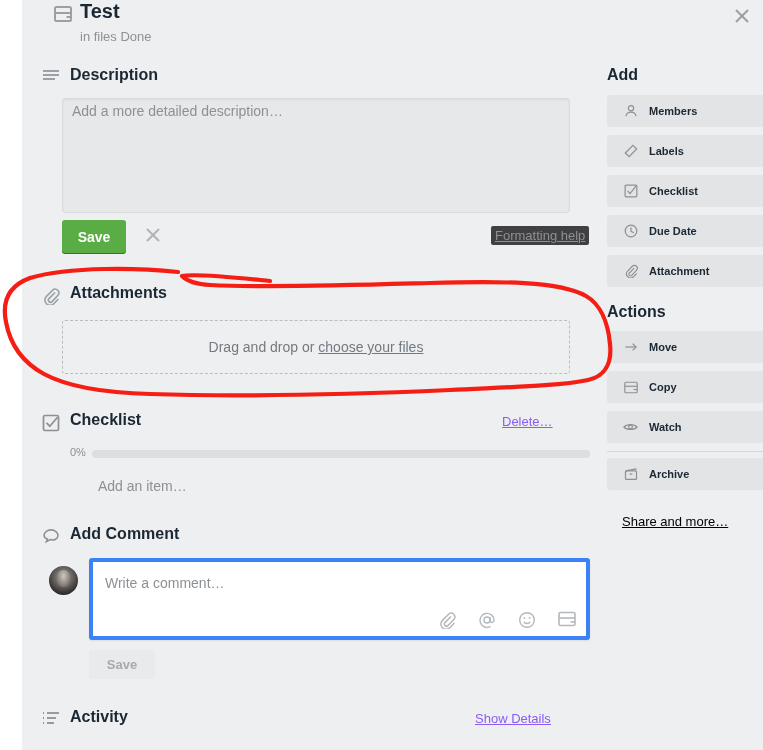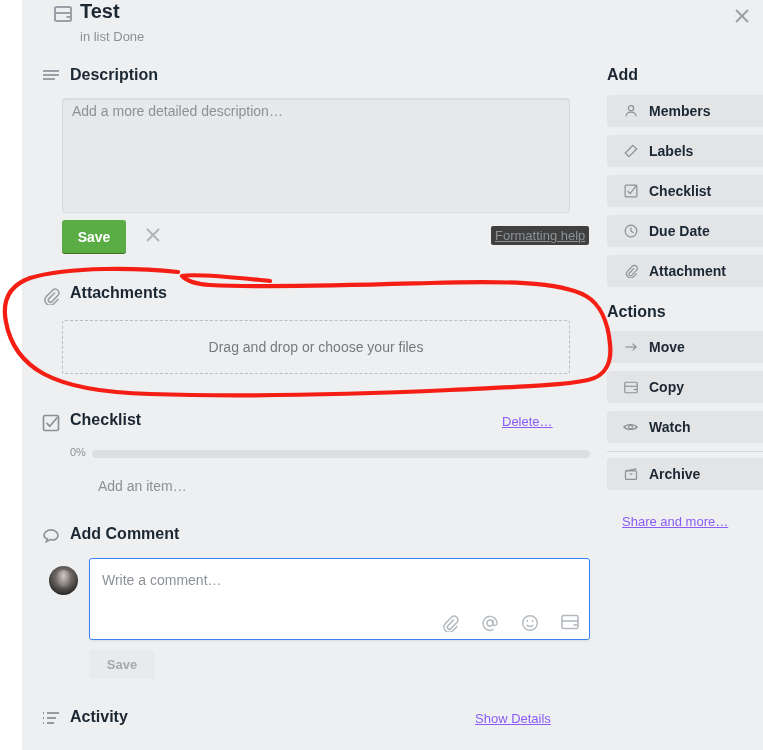--- a/index.html
+++ b/index.html
@@ -104,21 +104,21 @@
   
   .drop-zone {
     position: absolute; left: 40px; top: 320px;
     width: 508px; height: 54px;
     border: 1px dashed #b9bdc0;
     border-radius: 3px;
     display: flex; align-items: center; justify-content: center;
     cursor: pointer;
   }
   .drop-text { font-size: 14px; color: #737a80; }
-  .drop-text a { color: #737a80; cursor: pointer; }
+  .drop-text a { color: #737a80; text-decoration: underline; cursor: pointer; }
 
   
   .cl-pct {
     position: absolute; left: 48px; top: 446px;
     font-size: 11px; color: #8c9196;
   }
   .cl-bar {
     position: absolute; left: 70px; top: 450px;
     width: 498px; height: 8px;
     background: #dcdfe1; border-radius: 4px; overflow: hidden;
@@ -138,21 +138,21 @@
   }
   .avatar::after {
     content: ""; position: absolute; left: 7px; top: 4px;
     width: 15px; height: 17px; border-radius: 50% 50% 45% 45%;
     background: radial-gradient(ellipse at 50% 35%, #cfc9c4 0%, #8c8681 55%, #4b4744 100%);
   }
   .comment-box {
     position: absolute; left: 67px; top: 558px;
     width: 501px; height: 82px;
     background: #ffffff;
-    border: 1px solid #3b82f6;
+    border: 4px solid #3b82f6;
     border-radius: 3px;
     box-shadow: 0 1px 2px rgba(0,0,0,0.08);
     cursor: text;
   }
   .comment-ph {
     position: absolute; left: 12px; top: 13px;
     font-size: 14px; color: #8c9196;
   }
   .comment-tools {
     position: absolute; right: 10px; bottom: 7px;
@@ -188,29 +188,29 @@
     padding-left: 16px;
     cursor: pointer;
     font-family: "Liberation Sans", sans-serif;
   }
   .side-btn .sb-icon {
     width: 15px; height: 15px; color: #8c9196; flex: 0 0 auto;
     display: flex; align-items: center; justify-content: center;
   }
   .side-btn .sb-label {
     margin-left: 11px;
-    font-size: 14px; font-weight: bold; color: #1b2733;
+    font-size: 11px; font-weight: bold; color: #1b2733;
   }
   .side-divider {
     position: absolute; left: 0; width: 168px; height: 1px;
     background: #d6d9db;
   }
   .share-link {
     position: absolute; left: 15px; top: 514px;
-    font-size: 13px; color: #8b5cf6; text-decoration: underline; cursor: pointer;
+    font-size: 13px; color: #000000; text-decoration: underline; cursor: pointer;
   }
 
   
   .annot {
     position: absolute; left: 0; top: 0;
     width: 763px; height: 750px;
     pointer-events: none;
   }
   svg { display: block; }
 </style>
@@ -223,21 +223,21 @@
     <div class="card-header">
       <span class="hdr-icon">
         <svg viewBox="0 0 18 16" width="18" height="16" fill="none" stroke="#9aa0a6" stroke-width="2">
           <rect x="1" y="1" width="16" height="14" rx="1.5"></rect>
           <line x1="1" y1="7" x2="17" y2="7"></line>
           <line x1="12.5" y1="11" x2="17" y2="11"></line>
         </svg>
       </span>
       <div class="card-title">Test</div>
       <div class="card-sub">
-        <span>in list</span>
+        <span>in files</span>
         <a>Done</a>
       </div>
       <span class="close-btn">
         <svg viewBox="0 0 30 30" width="30" height="30" stroke="#9aa0a6" stroke-width="2" fill="none">
           <line x1="9" y1="9" x2="21" y2="21"></line>
           <line x1="21" y1="9" x2="9" y2="21"></line>
         </svg>
       </span>
     </div>
 

